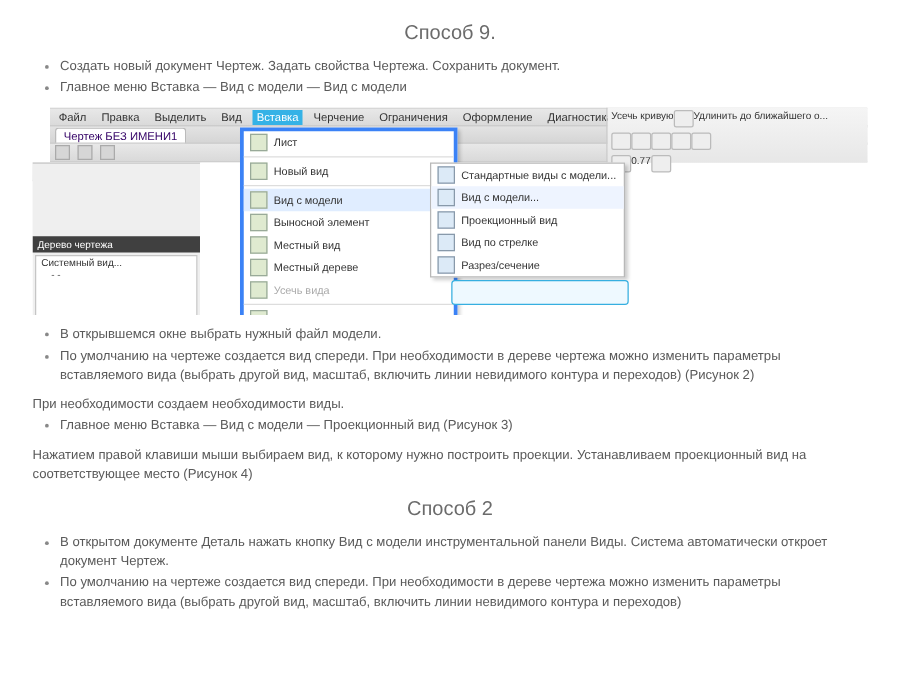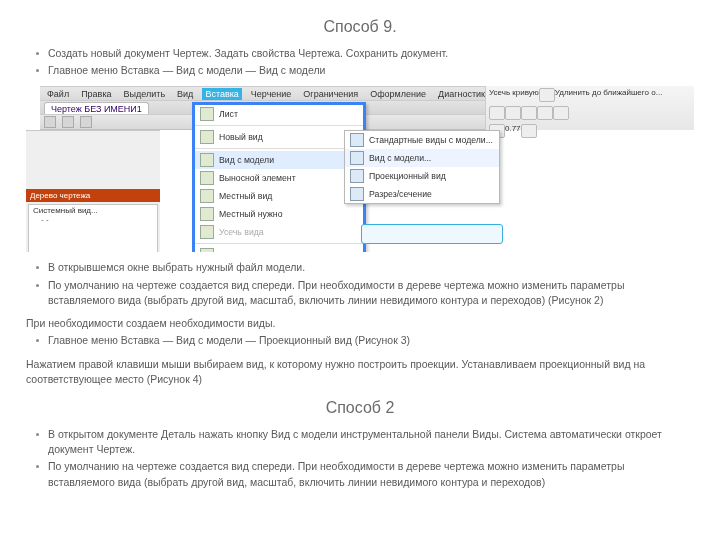--- a/index.html
+++ b/index.html
@@ -16,21 +16,21 @@
   .menubar{top:0}
   .menubar span{padding:1px 3px}
   .tab{top:14px;background:linear-gradient(#e3e3e3,#d4d4d4)}
   .tab .doc{background:#fff;padding:1px 6px;border:1px solid #bbb;border-bottom:none;border-radius:3px 3px 0 0;color:#306}
   .tools{top:28px}
   .panel{position:absolute;top:44px;left:0;width:134px;background:#efefef;border-right:1px solid #c7c7c7;font-size:8.5px}
   .panel .hdr{background:linear-gradient(#eaeaea,#d8d8d8);border-bottom:1px solid #c7c7c7;padding:2px 4px}
   .panel .col{display:flex;flex-direction:column;background:#fff;border:1px solid #c8c8c8;margin:3px;border-radius:2px}
   .panel .col span{padding:2px 4px;border-bottom:1px solid #eee}
   .tree{position:absolute;top:44px;left:0;width:134px;background:#efefef;border-top:1px solid #c7c7c7;padding-top:58px}
-  .tree .th{background:#c2410c;color:#fff;padding:2px 4px;font-size:8px}
+  .tree .th{background:#404040;color:#fff;padding:2px 4px;font-size:8px}
   .tree .body{background:#fff;border:1px solid #c5c5c5;margin:2px 2px 0 2px;font-size:8px;height:48px;overflow:hidden;padding:1px 2px}
   .tree .body .t1{padding-left:2px}
   .tree .body .t2{padding-left:10px;color:#555}
   .canvas{position:absolute;top:44px;left:134px;right:0;bottom:0;background:#fff}
   .menu{position:absolute;top:16px;left:166px;width:168px;background:#fff;border:3px solid #3b82f6;box-shadow:2px 2px 3px rgba(0,0,0,.2)}
   .menu .mi{display:flex;align-items:center;gap:5px;padding:2px 5px;font-size:8.7px;color:#333}
   .menu .mi .ic{width:12px;height:12px;background:#dfead0;border:1px solid #9a9}
   .menu .sep{height:1px;background:#ddd;margin:2px 0}
   .menu .mi.hov{background:#e0edff}
   .menu .mi.dis{color:#aaa}
@@ -131,21 +131,21 @@
         <div class="mi">
           <span class="ic"></span>
           <span>Выносной элемент</span>
         </div>
         <div class="mi">
           <span class="ic"></span>
           <span>Местный вид</span>
         </div>
         <div class="mi">
           <span class="ic"></span>
-          <span>Местный нужно</span>
+          <span>Местный дереве</span>
         </div>
         <div class="mi dis">
           <span class="ic"></span>
           <span>Усечь вида</span>
         </div>
         <div class="sep"></div>
         <div class="mi">
           <span class="ic"></span>
           <span>Фрагмент...</span>
         </div>
@@ -158,20 +158,24 @@
         <div class="mi sel">
           <span class="ic"></span>
           <span>Вид с модели...</span>
         </div>
         <div class="mi">
           <span class="ic"></span>
           <span>Проекционный вид</span>
         </div>
         <div class="mi">
           <span class="ic"></span>
+          <span>Вид по стрелке</span>
+        </div>
+        <div class="mi">
+          <span class="ic"></span>
           <span>Разрез/сечение</span>
         </div>
       </div>
    <div class="hint"></div>
  </div>
 
  <ul class="bl" id="b2">
       <li>В открывшемся окне выбрать нужный файл модели.</li>
       <li>По умолчанию на чертеже создается вид спереди. При необходимости в дереве чертежа можно изменить параметры вставляемого вида (выбрать другой вид, масштаб, включить линии невидимого контура и переходов) (Рисунок 2)</li>
     </ul>

